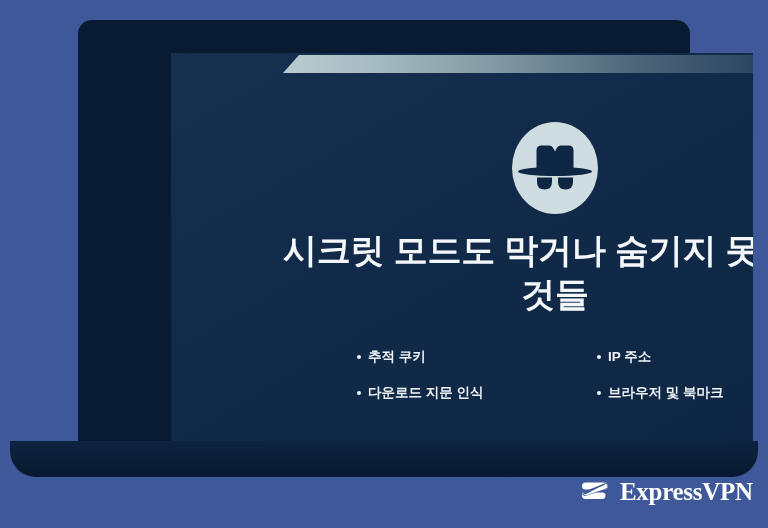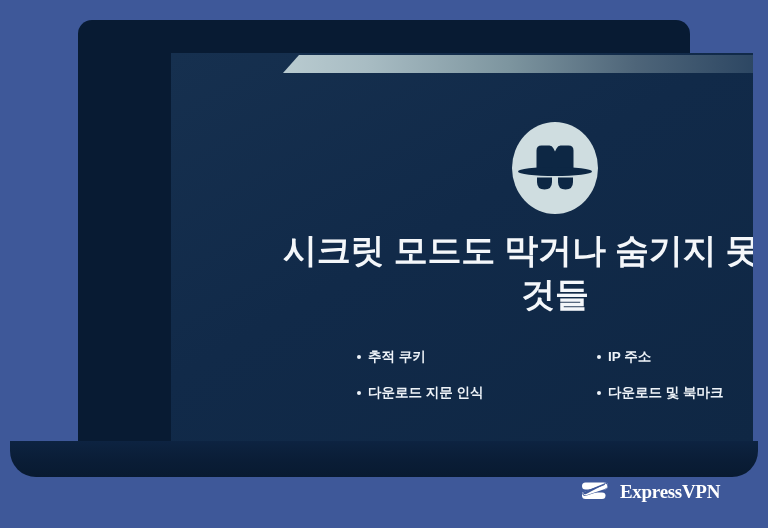--- a/index.html
+++ b/index.html
@@ -129,21 +129,21 @@
     gap: 8px;
   }
   #expressvpn-mark {
     width: 34px;
     height: 34px;
     flex: 0 0 auto;
   }
   #expressvpn-wordmark {
     color: #ffffff;
     font-family: "Liberation Serif", "DejaVu Serif", serif;
-    font-size: 19px;
+    font-size: 25px;
     font-weight: bold;
     letter-spacing: -0.3px;
     line-height: 1;
   }
 </style>
 </head>
 <body>
 
 <div id="stage">
 
@@ -177,21 +177,21 @@
           </div>
         </div>
 
         <div class="bullet-col">
           <div class="bullet-item">
             <span class="bullet-dot"></span>
             <span>IP 주소</span>
           </div>
           <div class="bullet-item">
             <span class="bullet-dot"></span>
-            <span>다운로드 및 북마크</span>
+            <span>브라우저 및 북마크</span>
           </div>
         </div>
 
       </div>
 
     </div>
   </div>
 
   <div id="laptop-base"></div>
 

